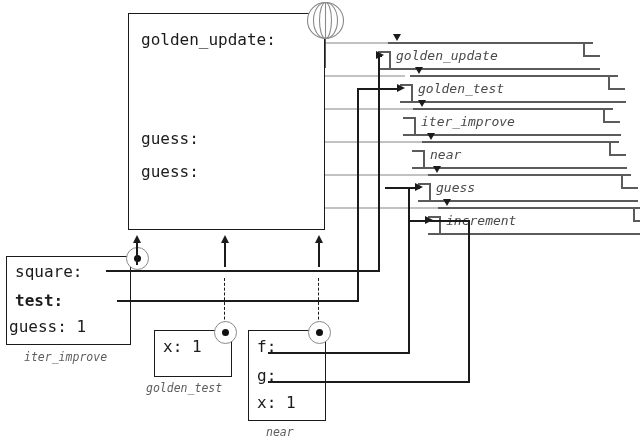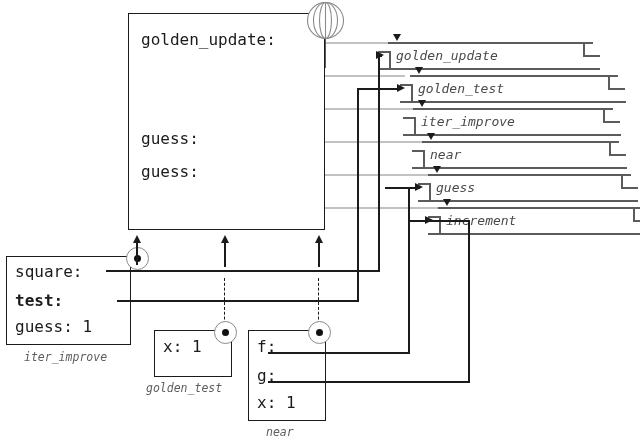--- a/index.html
+++ b/index.html
@@ -246,21 +246,21 @@
   <div class="arrow-up" style="left:220.7px;top:235px;"></div>
   <div class="dashv" style="left:224.4px;top:278px;height:56px;"></div>
 
   <div class="vline z-top" style="left:318.4px;top:243px;height:24px;"></div>
   <div class="arrow-up" style="left:314.7px;top:235px;"></div>
   <div class="dashv" style="left:318.4px;top:278px;height:56px;"></div>
 
   <div class="frame" style="left:6px;top:256px;width:125px;height:89px;"></div>
   <div class="binding" style="left:15px;top:262px;"><span>square:</span></div>
   <div class="binding bold" style="left:15px;top:291px;text-align:right;"><span>test:</span></div>
-  <div class="binding" style="left:15px;top:317px;"><span>guess:</span><span> 1</span></div>
+  <div class="binding" style="left:9px;top:317px;"><span>guess:</span><span> 1</span></div>
   <div class="dot-circle" style="left:126px;top:247px;"></div>
   <div class="frame-label" style="left:24px;top:350px;">iter_improve</div>
 
   <div class="frame" style="left:154px;top:330px;width:78px;height:47px;"></div>
   <div class="binding" style="left:163px;top:337px;"><span>x:</span><span> 1</span></div>
   <div class="dot-circle" style="left:214px;top:321px;"></div>
   <div class="frame-label" style="left:146px;top:381px;">golden_test</div>
 
   <div class="frame" style="left:248px;top:330px;width:78px;height:91px;"></div>
   <div class="binding" style="left:257px;top:337px;"><span>f:</span></div>

